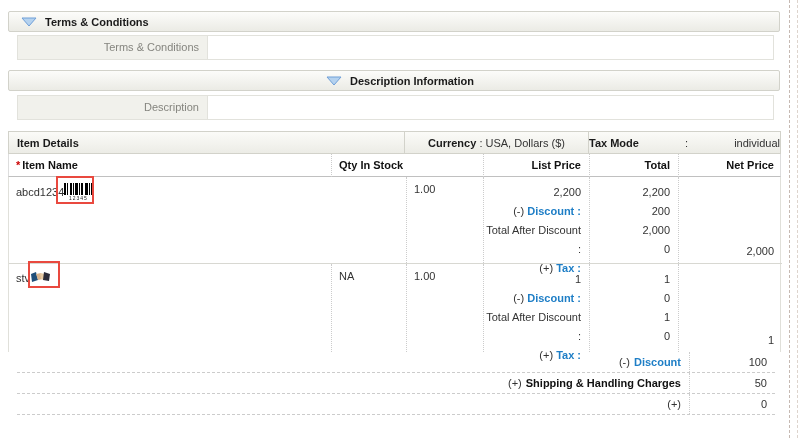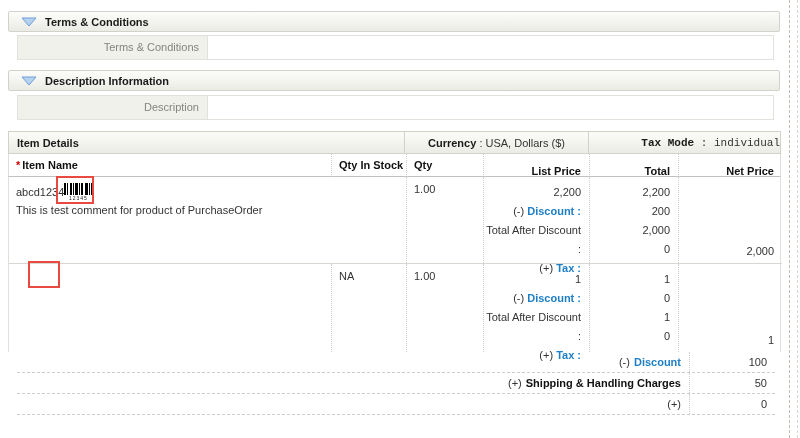--- a/index.html
+++ b/index.html
@@ -25,41 +25,41 @@
 
   
   #item-table { position:absolute; left:8px; top:131px; width:773px; height:306px; }
   .tbl-head { position:absolute; left:0; top:0; width:773px; height:23px;
     background:linear-gradient(#fbfbf8,#ececе6); background:linear-gradient(#fbfbf8,#ecece6);
     border:1px solid #d2d2ca; display:flex; }
   .tbl-head .hd-cell { border-right:1px solid #d2d2ca; display:flex; align-items:center; }
   .tbl-head .hd-cell:last-child { border-right:none; }
   .hd-item { width:396px; padding-left:8px; font-weight:bold; color:#1a1a1a; }
   .hd-currency { width:184px; justify-content:center;text-align:center; }
-  .hd-tax { flex:1; justify-content:flex-end;font-family:Liberation Mono, monospace; }
+  .hd-tax { flex:1; justify-content:space-between; }
   .hd-pair b { color:#1a1a1a; }
 
   .colhead { position:absolute; left:0; top:23px; width:773px; height:23px;
     background:#fff; border-left:1px solid #ddd; border-right:1px solid #ddd;
     border-bottom:1px solid #c0c0c0; font-weight:bold; color:#111; }
   .rows-wrap { position:absolute; left:0; top:46px; width:773px; height:175px;
     border-left:1px solid #e0e0da; border-right:1px solid #e0e0da; }
 
   .cell { position:absolute; top:0; bottom:0; }
   .cx0 { left:0; width:322px; }
   .cx1 { left:322px; width:75px; border-left:1px dotted #ccc; }
   .cx2 { left:397px; width:77px; border-left:1px dotted #ccc; }
   .cx3 { left:474px; width:106px; border-left:1px dotted #ccc; }
   .cx4 { left:580px; width:89px; border-left:1px dotted #ccc; }
   .cx5 { left:669px; width:104px; border-left:1px dotted #ccc; }
   .pad-l { padding:6px 0 0 7px; }
   .pad-r { padding:6px 8px 0 0; text-align:right; }
   .colhead .cell { height:23px; line-height:22px; }
   .colhead .pad-l { padding-top:0; }
-  .colhead .pad-r { padding-top:6px; }
+  .colhead .pad-r { padding-top:0; }
   .req { color:#cc0000; margin-right:2px; }
 
   .item-row { position:absolute; left:0; width:773px; }
   .row1 { top:0; height:87px; border-bottom:1px solid #d8d8d2; }
   .row2 { top:87px; height:88px; }
   .item-row .cell { height:100%; }
 
   .name-line { display:flex; align-items:center; }
   .comment { margin-top:3px; color:#333; }
 
@@ -99,21 +99,21 @@
           <path d="M1 1 L15 1 L8 9 Z" fill="#b5d2ef" stroke="#6f9fd8" stroke-width="1"></path>
         </svg>
     </span>
     <span class="sec-title">Terms &amp; Conditions</span>
   </div>
   <div class="field-row" style="top:35px;">
     <div class="field-label">Terms &amp; Conditions</div>
     <div class="field-value"></div>
   </div>
 
-  <div class="sec-bar" style="top:70px;">
+  <div class="sec-bar" style="top:70px;justify-content:center;">
     <span class="tri">
       <svg width="16" height="10" viewBox="0 0 16 10">
           <path d="M1 1 L15 1 L8 9 Z" fill="#b5d2ef" stroke="#6f9fd8" stroke-width="1"></path>
         </svg>
     </span>
     <span class="sec-title">Description Information</span>
   </div>
   <div class="field-row" style="top:95px;">
     <div class="field-label">Description</div>
     <div class="field-value"></div>
@@ -131,21 +131,20 @@
       <div class="hd-cell hd-tax hd-pair">
         <b>Tax Mode</b>
           <span style="white-space:pre;"> : </span>
           <span>individual</span>
       </div>
     </div>
 
     <div class="colhead">
       <div class="cell cx1 pad-l">Qty In Stock</div>
       <div class="cell cx0 pad-l"><span class="req">*</span><span>Item Name</span></div>
-      <div class="cell cx2 pad-l">Qty</div>
       <div class="cell cx3 pad-r">List Price</div>
       <div class="cell cx4 pad-r">Total</div>
       <div class="cell cx5 pad-r">Net Price</div>
     </div>
 
     <div class="rows-wrap">
 
       <div class="item-row row1">
         <div class="cell cx0 pad-l">
           <div class="name-line">
@@ -159,39 +158,51 @@
                 <rect x="11" y="0" width="3" height="12" fill="#000"></rect>
                   <rect x="15" y="0" width="1" height="12" fill="#000"></rect>
                 <rect x="17" y="0" width="2" height="12" fill="#000"></rect>
                   <rect x="21" y="0" width="3" height="12" fill="#000"></rect>
                 <rect x="25" y="0" width="1" height="12" fill="#000"></rect>
                   <rect x="27" y="0" width="1" height="12" fill="#000"></rect>
               </svg>
               <span class="bc-digits">12345</span>
             </span>
           </div>
-          <div class="comment">This is test comment for product of PurchaseOrder</div>
         </div>
         <div class="cell cx2 pad-l">1.00</div>
         <div class="cell cx3 subcol">
           <div class="sline sline0 line" style="line-height:19px;padding-right:8px;">2,200</div>
           <div class="line" style="line-height:19px;padding-right:8px;"><span>(-)</span> <a class="blue">Discount :</a></div>
           <div class="line" style="line-height:19px;padding-right:8px;">Total After Discount :</div>
           <div class="line" style="line-height:19px;padding-right:8px;"><span>(+)</span> <a class="blue">Tax :</a></div>
         </div>
         <div class="cell cx4 subcol">
           <div class="line" style="line-height:19px;padding-right:8px;">2,200</div>
           <div class="line" style="line-height:19px;padding-right:8px;">200</div>
           <div class="line" style="line-height:19px;padding-right:8px;">2,000</div>
           <div class="line" style="line-height:19px;padding-right:8px;">0</div>
         </div>
         <div class="cell cx5 net-cell">2,000</div>
       </div>
 
       <div class="item-row row2">
+        <div class="cell cx0 pad-l">
+          <div class="name-line">
+            <span>stv</span>
+            <span>
+              <svg width="22" height="13" viewBox="0 0 22 13">
+                <path d="M1 4 L6 2 L8 10 L2 12 Z" fill="#1f4e79"></path>
+                <path d="M6 4 L11 3 L13 9 L8 10 Z" fill="#d9b48c"></path>
+                <path d="M10 3 L15 4 L14 10 L11 9 Z" fill="#e7cba5"></path>
+                <path d="M14 2 L20 4 L19 11 L13 10 Z" fill="#2b2b38"></path>
+              </svg>
+            </span>
+          </div>
+        </div>
         <div class="cell cx1 pad-l">NA</div>
         <div class="cell cx2 pad-l">1.00</div>
         <div class="cell cx3 subcol">
           <div class="line" style="line-height:19px;padding-right:8px;">1</div>
           <div class="line" style="line-height:19px;padding-right:8px;"><span>(-)</span> <a class="blue">Discount :</a></div>
           <div class="line" style="line-height:19px;padding-right:8px;">Total After Discount :</div>
           <div class="line" style="line-height:19px;padding-right:8px;"><span>(+)</span> <a class="blue">Tax :</a></div>
         </div>
         <div class="cell cx4 subcol">
           <div class="line" style="line-height:19px;padding-right:8px;">1</div>

